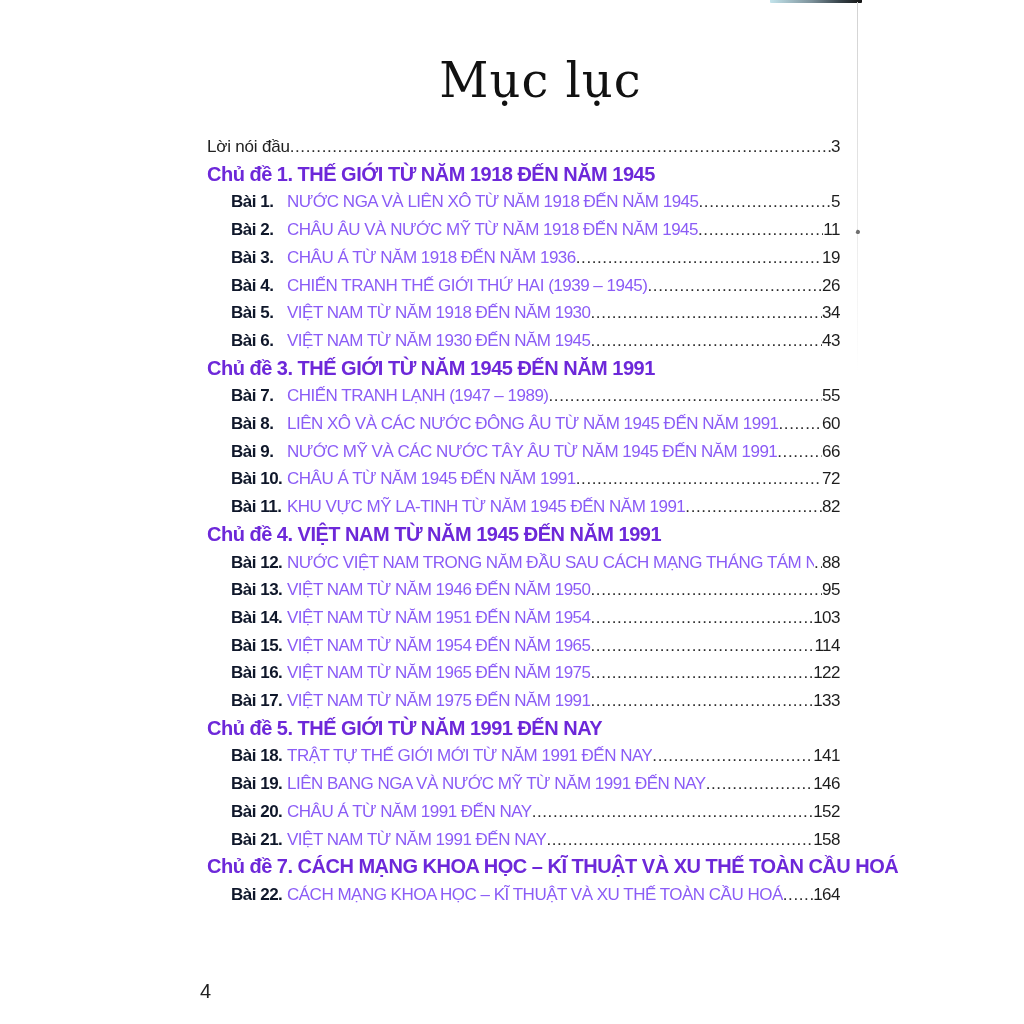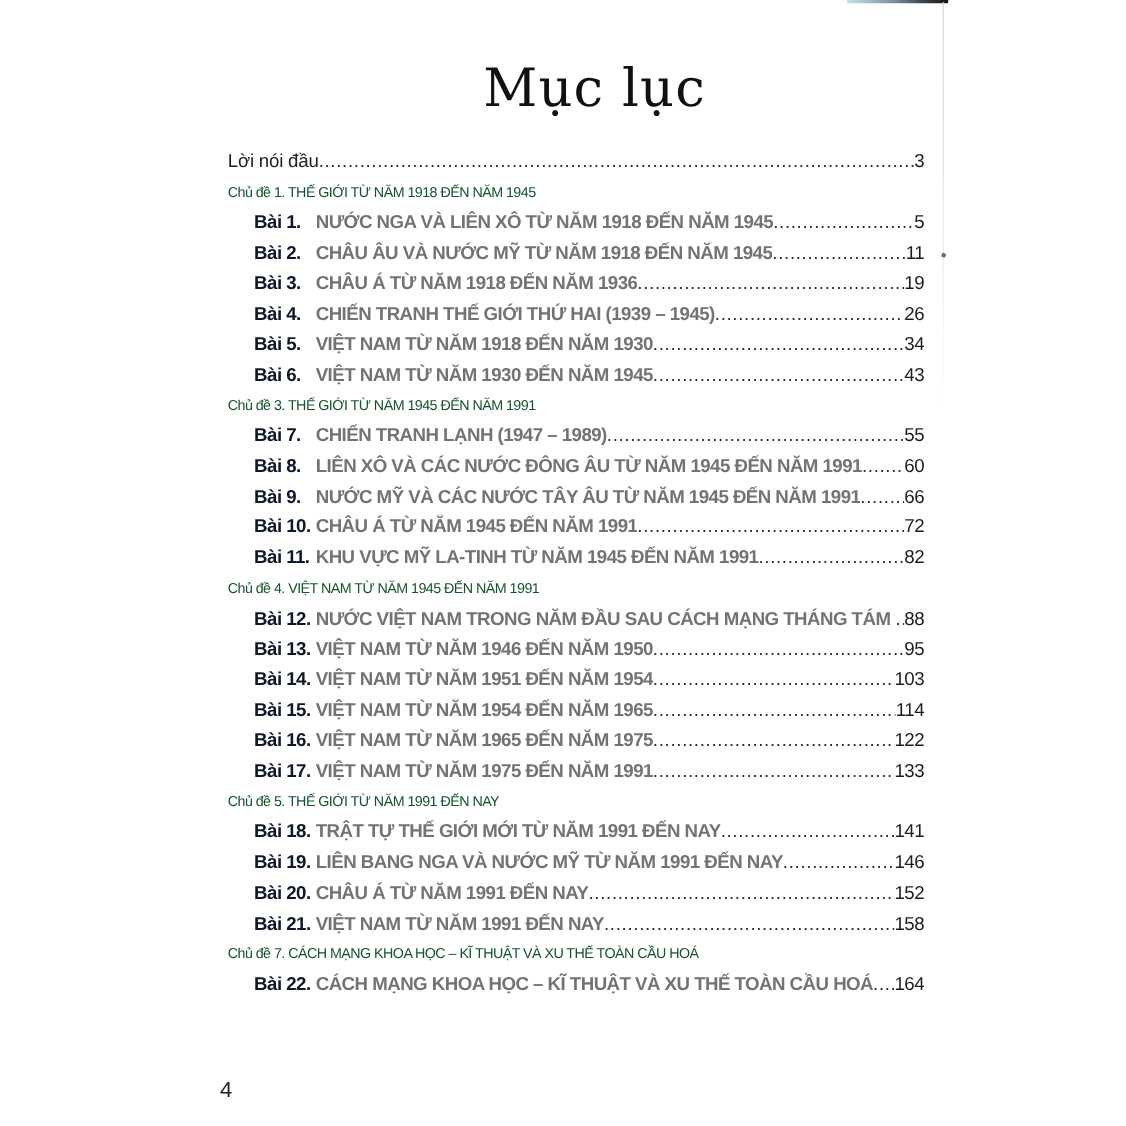--- a/index.html
+++ b/index.html
@@ -69,22 +69,21 @@
   }
   .row .label {
     flex: 0 0 56px;
     padding-left: 24px;
     font-weight: bold;
     color: #0f172a;
   }
   .row .ititle {
     flex: 0 1 auto;
     overflow: hidden;
-    color: #737373;
-    font-weight: bold;
+    color: #8b5cf6;
   }
   .row .leader {
     flex: 1 1 8px;
     min-width: 8px;
     overflow: hidden;
     white-space: nowrap;
     color: #2b2b2b;
   }
   .row .leader::after {
     content: "..................................................................................................................................................................................";
@@ -95,26 +94,26 @@
     color: #1d1d1d;
   }
   .preface .ptext {
     flex: 0 1 auto;
     color: #222222;
     letter-spacing: -0.2px;
   }
   h2.heading {
     margin: 0;
     line-height: 27.7px;
-    font-size: 13px;
-    font-weight: normal;
+    font-size: 20px;
+    font-weight: bold;
     letter-spacing: -0.5px;
     white-space: nowrap;
     overflow: visible;
-    color: #14532d;
+    color: #6d28d9;
   }
   .folio {
     position: absolute;
     left: 200px; top: 980px;
     font-size: 20px;
     color: #222222;
   }
 </style>
 </head>
 <body>

